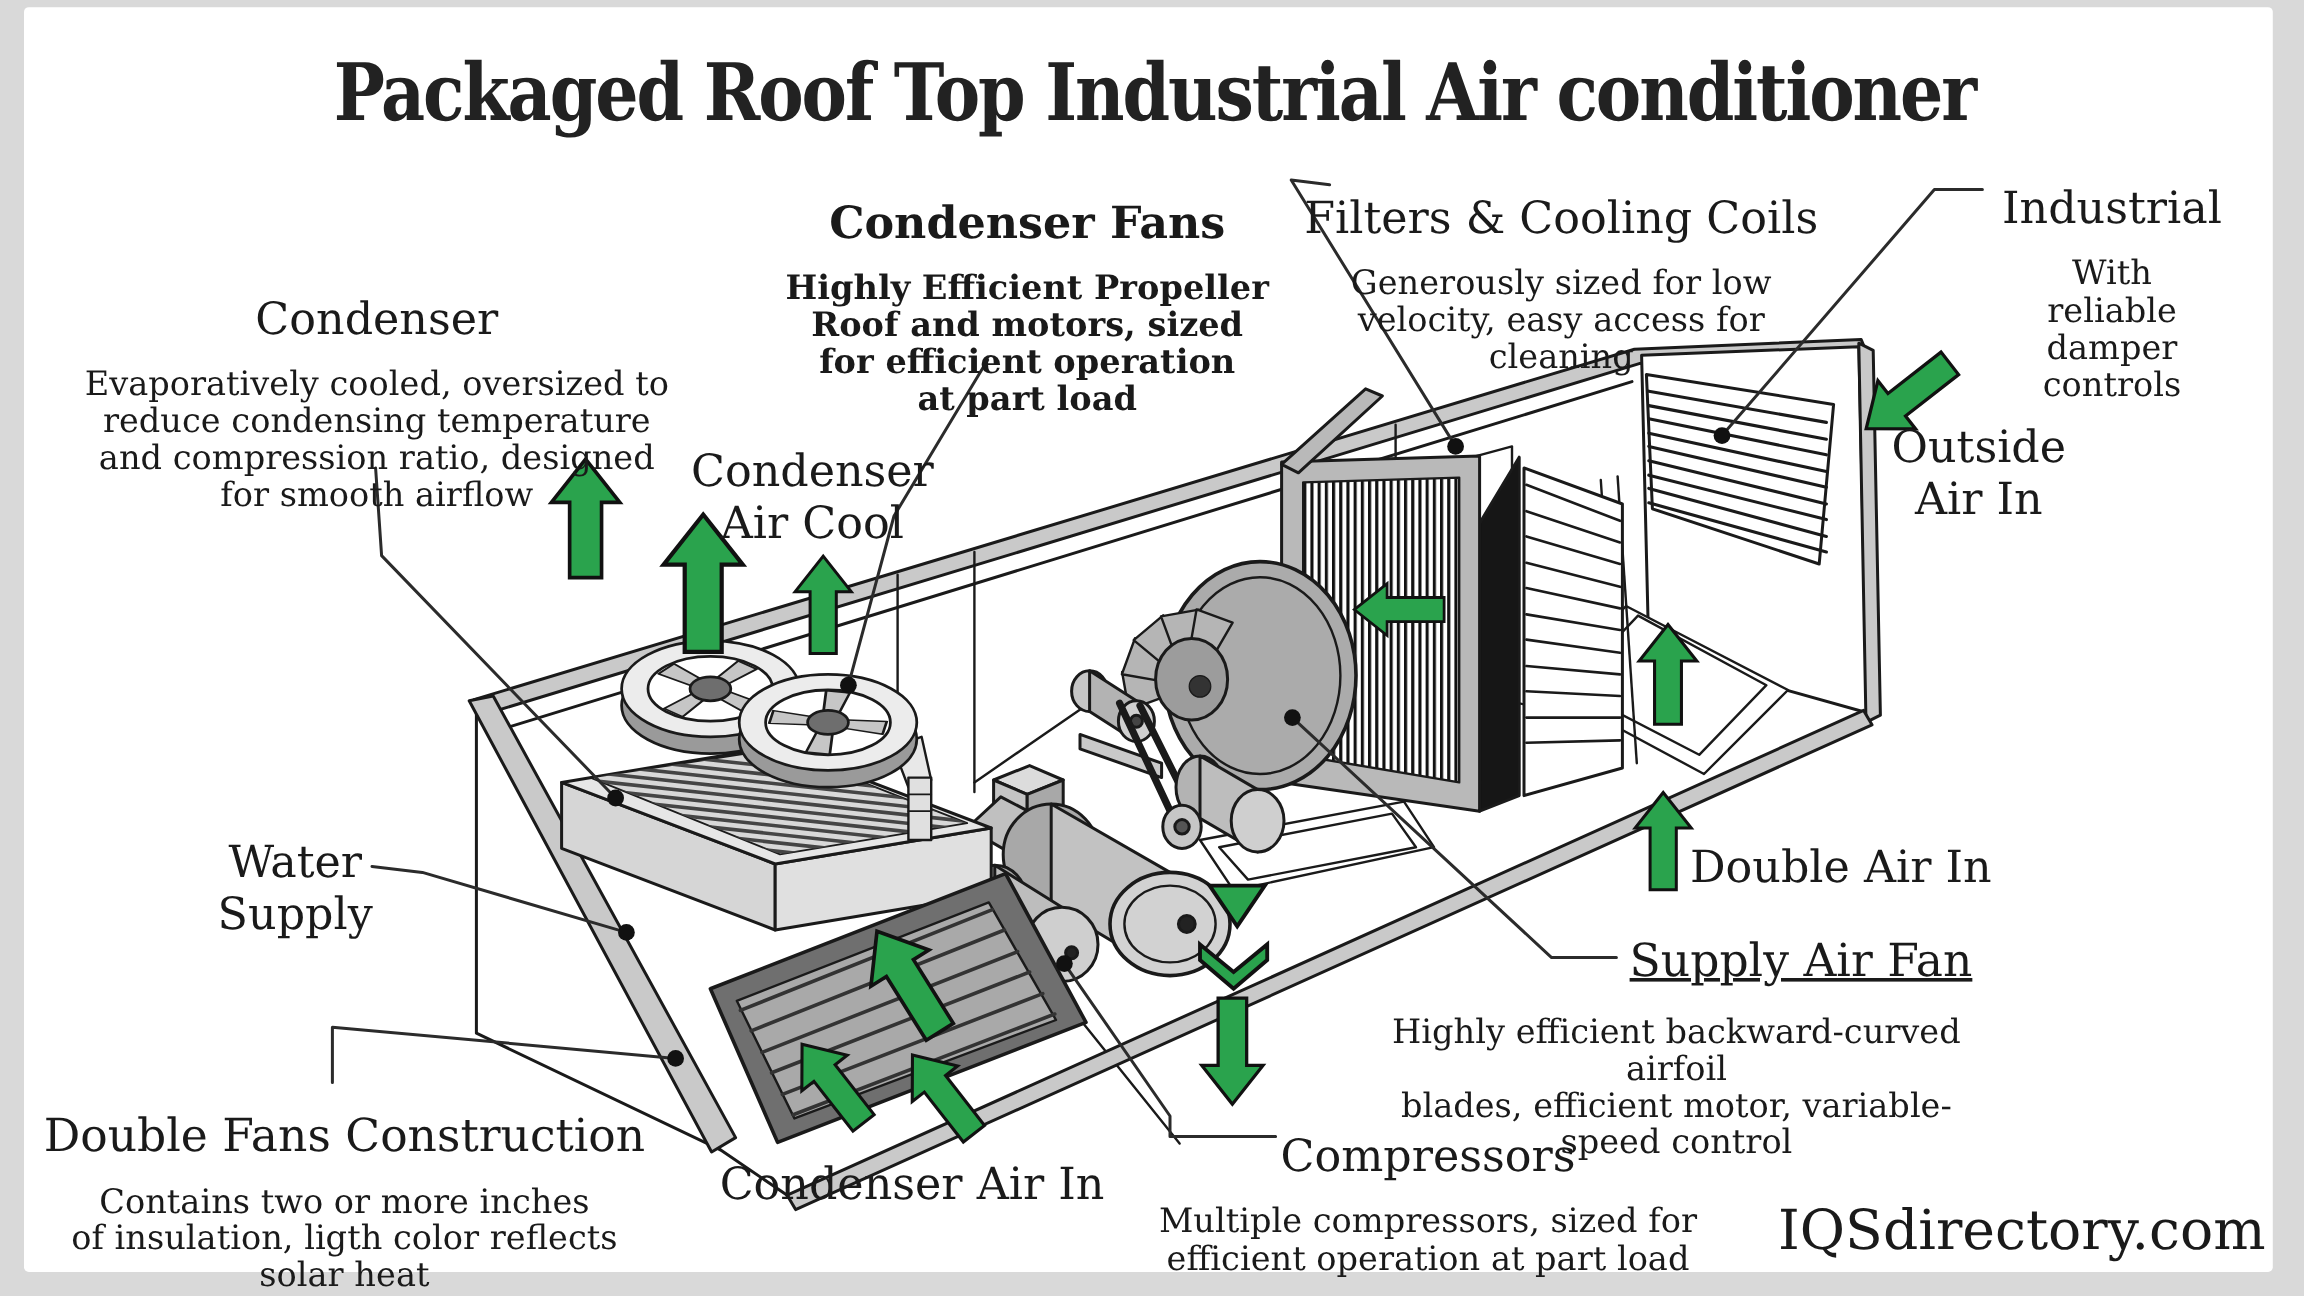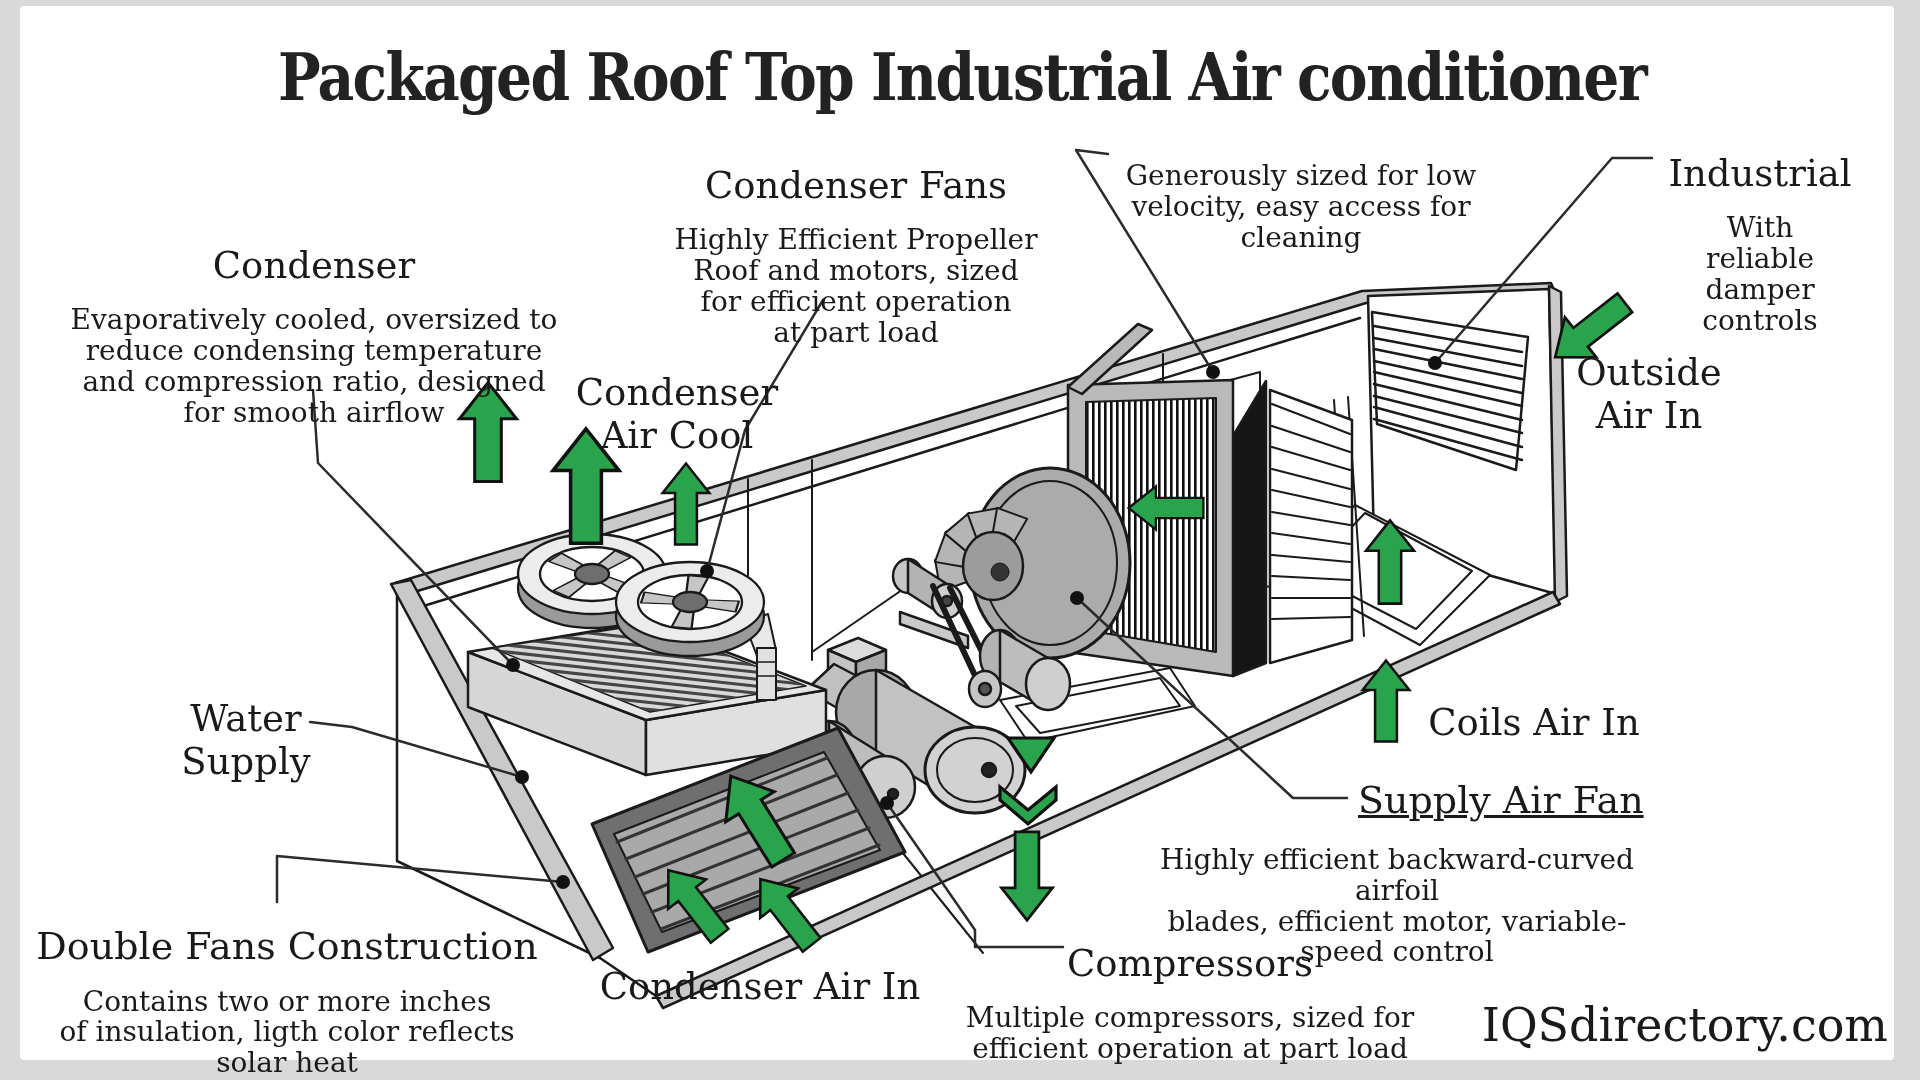--- a/index.html
+++ b/index.html
@@ -266,29 +266,30 @@
 <div id="title">Packaged Roof Top Industrial Air conditioner</div>
 
 <div class="lbl" style="left:314px;top:226px;">
   <span class="h">Condenser</span>
   <span class="b">Evaporatively cooled, oversized to
 reduce condensing temperature
 and compression ratio, designed
 for smooth airflow</span>
 </div>
 
-<div class="lbl" style="left:856px;top:146px;">
+<div class="lbl" style="left:856px;top:146px;font-weight:bold;">
   <span class="h">Condenser Fans</span>
   <span class="b">Highly Efficient Propeller
 Roof and motors, sized
 for efficient operation
 at part load</span>
 </div>
 
 <div class="lbl" style="left:1301px;top:142px;">
+  <span class="h">Filters &amp; Cooling Coils</span>
   <span class="b">Generously sized for low
 velocity, easy access for
 cleaning</span>
 </div>
 
 <div class="lbl" style="left:1760px;top:134px;">
   <span class="h">Industrial</span>
   <span class="b">With reliable
 damper controls</span>
 </div>
@@ -316,15 +317,15 @@
   <span class="b">Multiple compressors, sized for
 efficient operation at part load</span>
 </div>
 
 <div id="lbl-supply-head">Supply Air Fan</div>
 <div class="lbl" id="lbl-supply-body" style="left:1397px;">
   <span class="b">Highly efficient backward-curved airfoil
 blades, efficient motor, variable-speed control</span>
 </div>
 
-<div class="lbl big" style="left:1534px;top:702px;">Coils Air In</div>
+<div class="lbl big" style="left:1534px;top:702px;">Double Air In</div>
 
 <div id="brand">IQSdirectory.com</div>
 
 </body></html>

